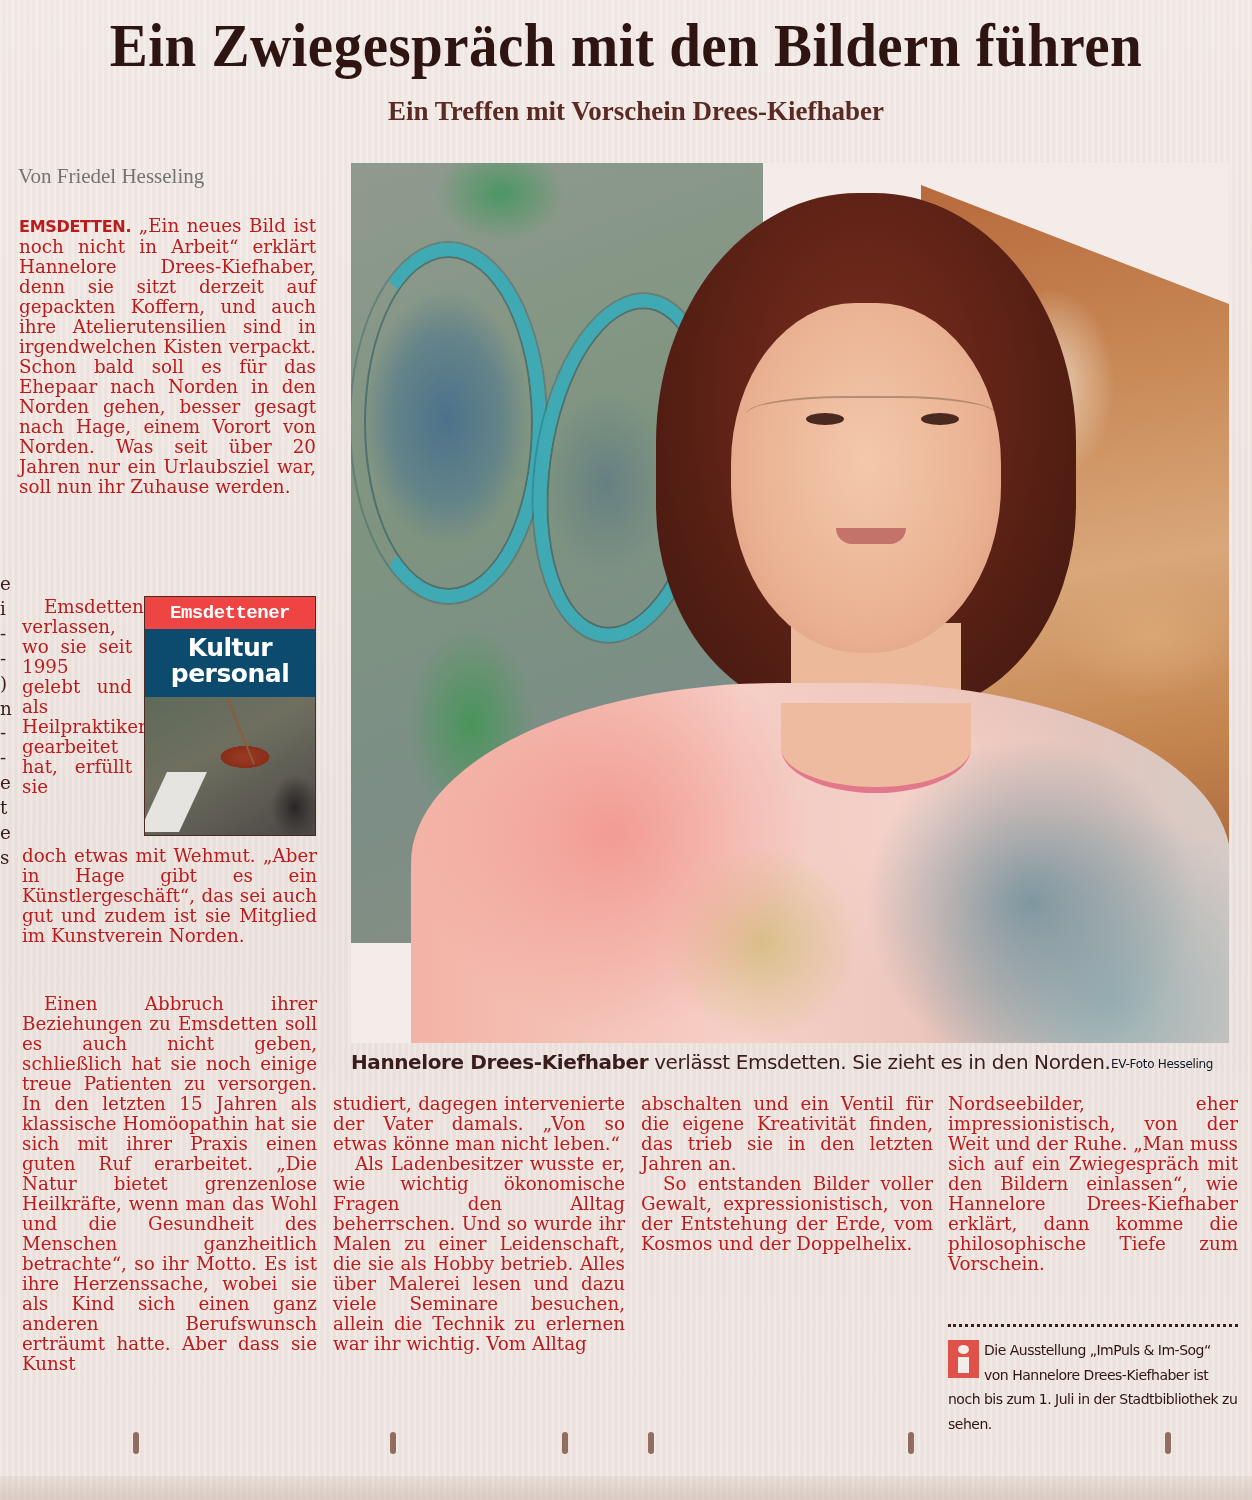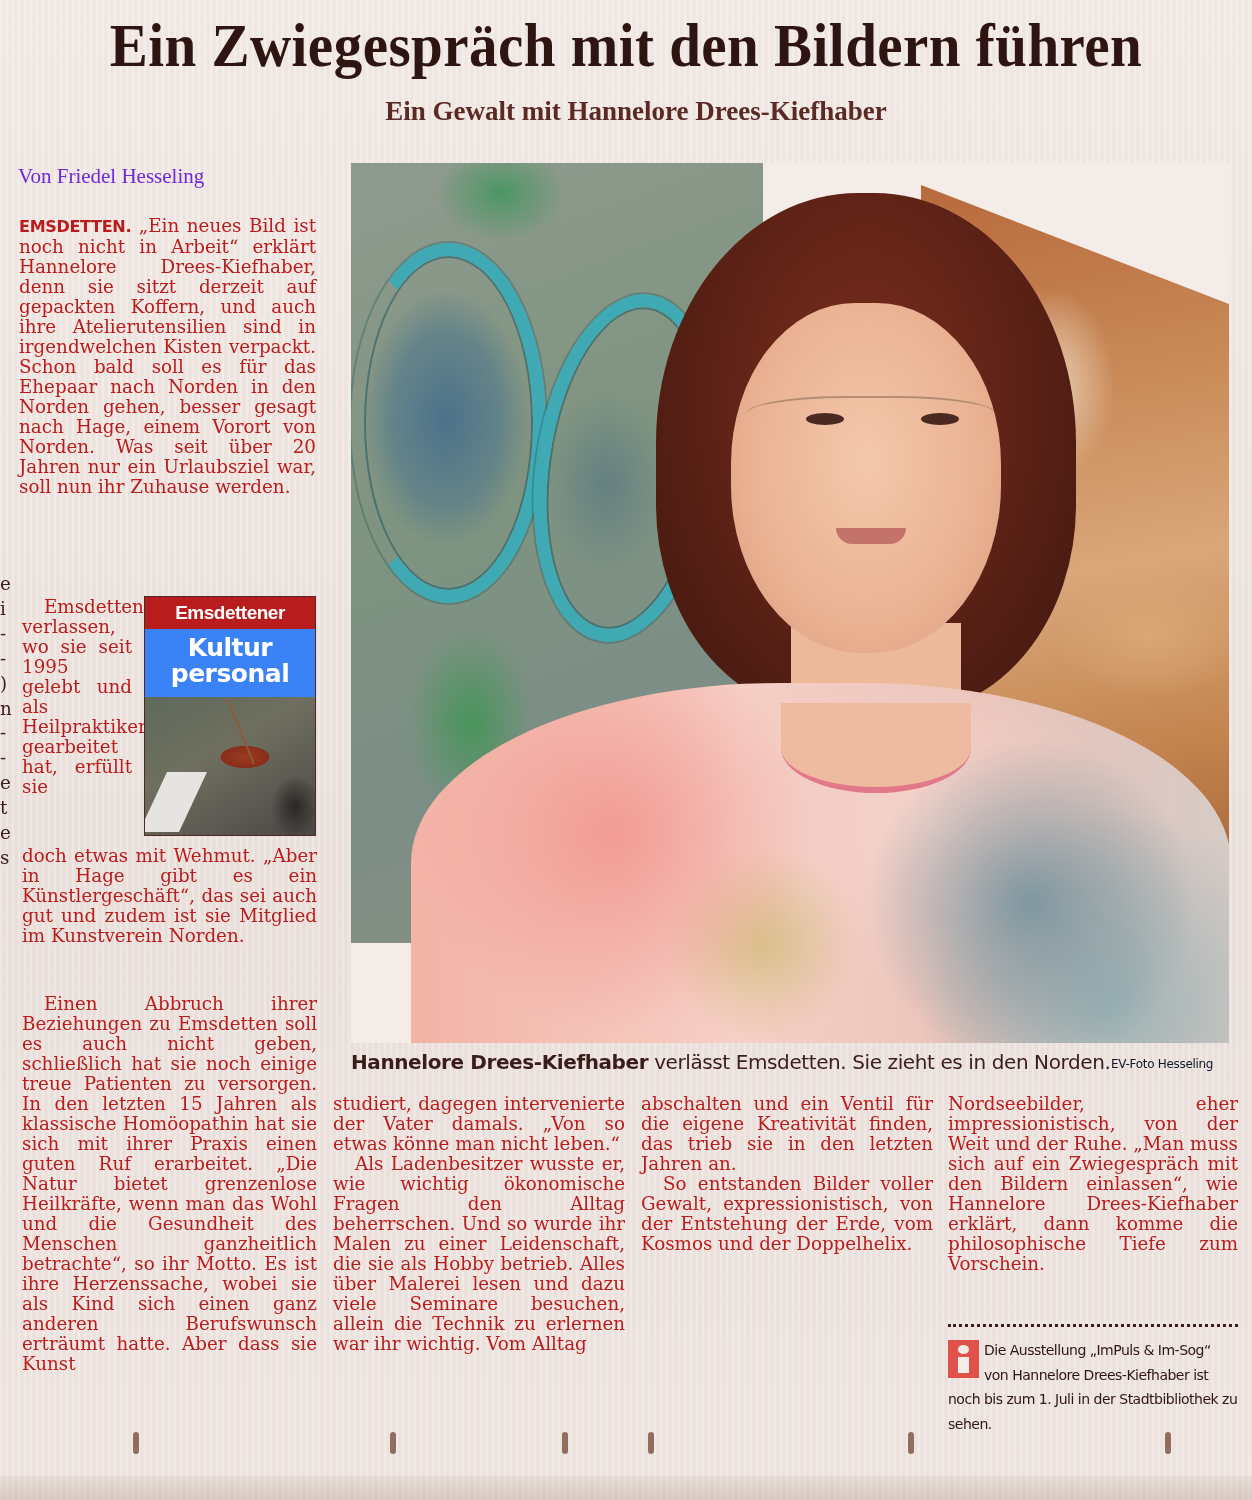--- a/index.html
+++ b/index.html
@@ -29,21 +29,21 @@
       text-align: center;
       font-family: "Liberation Serif", serif;
       font-size: 27px;
       color: #5b2a25;
       padding-left: 20px;
     }
     .byline {
       position: absolute; left: 18px; top: 164px;
       font-family: "Liberation Serif", serif;
       font-size: 21px;
-      color: #6d28d9;
+      color: #737373;
     }
     .col {
       position: absolute;
       font-family: "DejaVu Serif", serif;
       font-size: 18.3px;
       line-height: 20px;
       color: #b91c1c;
       text-align: justify;
     }
     .col p { text-indent: 0; }
@@ -60,27 +60,27 @@
       position: absolute; left: 0; top: 572px; width: 14px;
       font-size: 18.3px; line-height: 24.9px; color: #3a1c1a;
       font-family: "DejaVu Serif", serif;
     }
     .kultur {
       position: absolute; left: 144px; top: 596px; width: 172px; height: 240px;
       border: 1px solid #4b2a22;
       overflow: hidden;
     }
     .kultur-top {
-      background: #b91c1c; color: #fff;
-      font-family: Liberation Sans, sans-serif; font-weight: bold;
+      background: #ef4444; color: #fff;
+      font-family: Liberation Mono, monospace; font-weight: bold;
       font-size: 19px; text-align: center; height: 32px; line-height: 32px;
       letter-spacing: -0.5px;
     }
     .kultur-mid {
-      background: #3b82f6; color: #fff;
+      background: #0c4a6e; color: #fff;
       font-family: "DejaVu Sans", sans-serif; font-weight: bold;
       font-size: 25px; line-height: 26px; text-align: center;
       height: 68px; padding-top: 6px; letter-spacing: -0.5px;
     }
     .kultur-photo {
       height: 140px;
       background:
         radial-gradient(ellipse 40px 18px at 100px 60px, #9a3a22 0%, #8a2e1a 60%, rgba(0,0,0,0) 62%),
         radial-gradient(ellipse 30px 40px at 150px 110px, #2a2626 0%, rgba(0,0,0,0) 80%),
         linear-gradient(150deg, #5e6a5a 0%, #6f6f60 40%, #4a4644 100%);
@@ -194,21 +194,21 @@
     }
     .fold {
       position: absolute; left: 0; top: 1476px; width: 1252px; height: 24px;
       background: linear-gradient(180deg, rgba(210,190,180,0.25), rgba(190,170,160,0.45));
     }
   </style>
 </head>
 <body>
 
 <h1 class="headline">Ein Zwiegespräch mit den Bildern führen</h1>
-<h2 class="subhead">Ein Gewalt mit Hannelore Drees-Kiefhaber</h2>
+<h2 class="subhead">Ein Treffen mit Vorschein Drees-Kiefhaber</h2>
 <div class="byline">Von Friedel Hesseling</div>
 
 <div class="photo">
   <div class="painting-left">
     <div class="rope rope1"></div>
     <div class="rope rope2"></div>
   </div>
   <div class="painting-right"></div>
   <div class="hair"></div>
   <div class="neck"></div>

